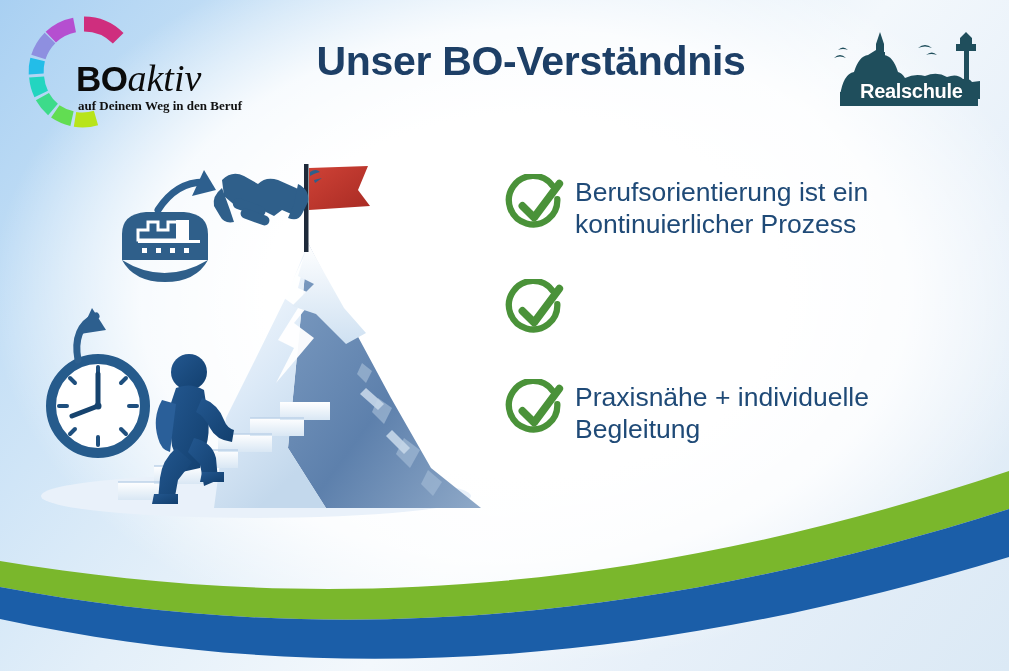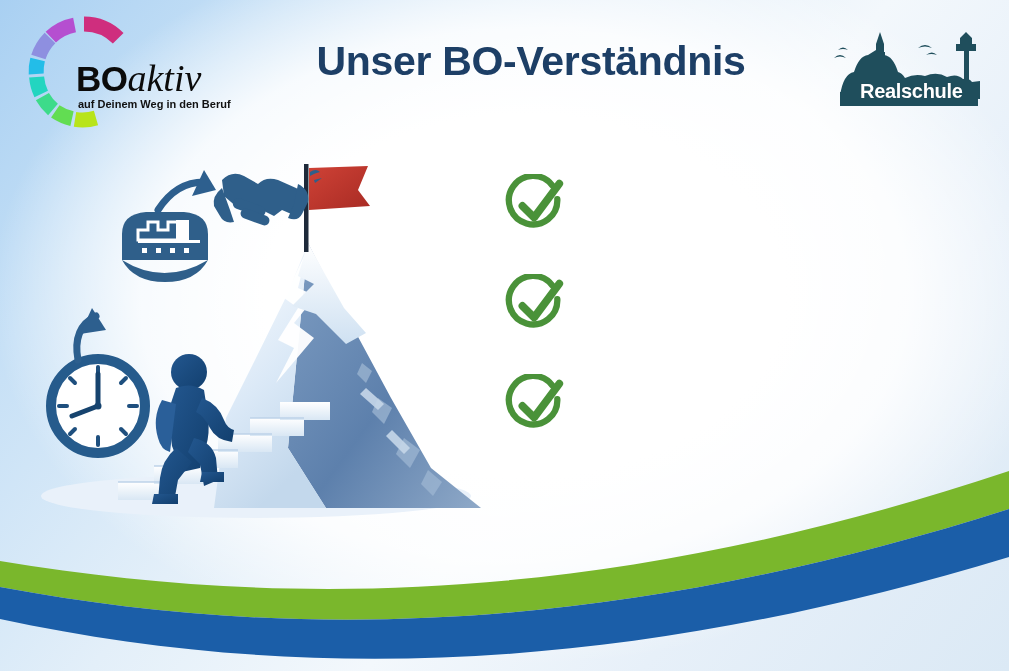--- a/index.html
+++ b/index.html
@@ -15,21 +15,21 @@
       linear-gradient(128deg, #a9d0f2 0%, #c6e0f6 18%, #e3eff9 40%, #f3f8fc 58%, #e7f0f9 76%, #dbe9f5 100%);
   }
   
   .header{position:absolute;left:0;top:0;width:1009px;height:160px;text-align:center;}
 
   .bo-logo{position:absolute;left:18px;top:14px;width:260px;height:110px;}
   .bo-arc{position:absolute;left:10px;top:2px;width:112px;height:112px;}
   .bo-word{position:absolute;left:58px;top:42px;white-space:nowrap;}
   .bo-bo{font-family:"Liberation Sans",sans-serif;font-weight:bold;font-size:35px;color:#0b0b0b;letter-spacing:-0.5px;}
   .bo-aktiv{font-family:"Liberation Serif",serif;font-style:italic;font-size:38px;color:#0b0b0b;letter-spacing:0px;}
-  .bo-sub{position:absolute;left:60px;top:84px;font-size:11px;font-weight:bold;color:#111;white-space:nowrap;font-family:Liberation Sans, sans-serif;}
+  .bo-sub{position:absolute;left:60px;top:84px;font-size:13px;font-weight:bold;color:#111;white-space:nowrap;font-family:Liberation Serif, serif;}
 
   .title{
     position:absolute;left:296px;top:38px;width:470px;
     font-size:41px;font-weight:bold;color:#1d3f66;
     letter-spacing:-0.3px;white-space:nowrap;
     font-family:"Liberation Sans",sans-serif;
   }
 
   .rs-logo{position:absolute;left:820px;top:22px;width:180px;height:130px;}
   .rs-skyline{position:absolute;left:0;top:0;width:180px;height:130px;}
@@ -252,36 +252,44 @@
     </g>
   </svg>
 
   <div class="bullets">
 
     <div class="bullet">
       <svg class="chk" viewBox="0 0 64 64">
         <path d="M49 12 A25 25 0 1 0 54 26" fill="none" stroke="#4a9239" stroke-width="6.5" stroke-linecap="round"></path>
         <path d="M18 33 L30 45 L56 10" fill="none" stroke="#4a9239" stroke-width="8" stroke-linecap="round" stroke-linejoin="round"></path>
       </svg>
+      <div class="txt">
+        <div>Berufsorientierung ist ein</div>
+        <div>kontinuierlicher Prozess</div>
+      </div>
     </div>
 
     <div class="bullet">
       <svg class="chk" viewBox="0 0 64 64">
         <path d="M49 12 A25 25 0 1 0 54 26" fill="none" stroke="#4a9239" stroke-width="6.5" stroke-linecap="round"></path>
         <path d="M18 33 L30 45 L56 10" fill="none" stroke="#4a9239" stroke-width="8" stroke-linecap="round" stroke-linejoin="round"></path>
       </svg>
       <div class="txt">
       </div>
     </div>
 
     <div class="bullet">
       <svg class="chk" viewBox="0 0 64 64">
         <path d="M49 12 A25 25 0 1 0 54 26" fill="none" stroke="#4a9239" stroke-width="6.5" stroke-linecap="round"></path>
         <path d="M18 33 L30 45 L56 10" fill="none" stroke="#4a9239" stroke-width="8" stroke-linecap="round" stroke-linejoin="round"></path>
       </svg>
+      <div class="txt">
+        <div>Praxisnähe + individuelle</div>
+        <div>Begleitung</div>
+      </div>
     </div>
 
   </div>
 
   <svg class="waves" viewBox="0 0 1009 210" preserveAspectRatio="none">
     <path d="M0 100 C 300 150, 620 140, 1009 10 L1009 48 C 620 172, 300 182, 0 126 Z" fill="#7ab72c"></path>
     <path d="M0 126 C 300 182, 620 172, 1009 48 L1009 96 C 620 214, 300 222, 0 158 Z" fill="#1b5ea8"></path>
   </svg>
 
 </div>

